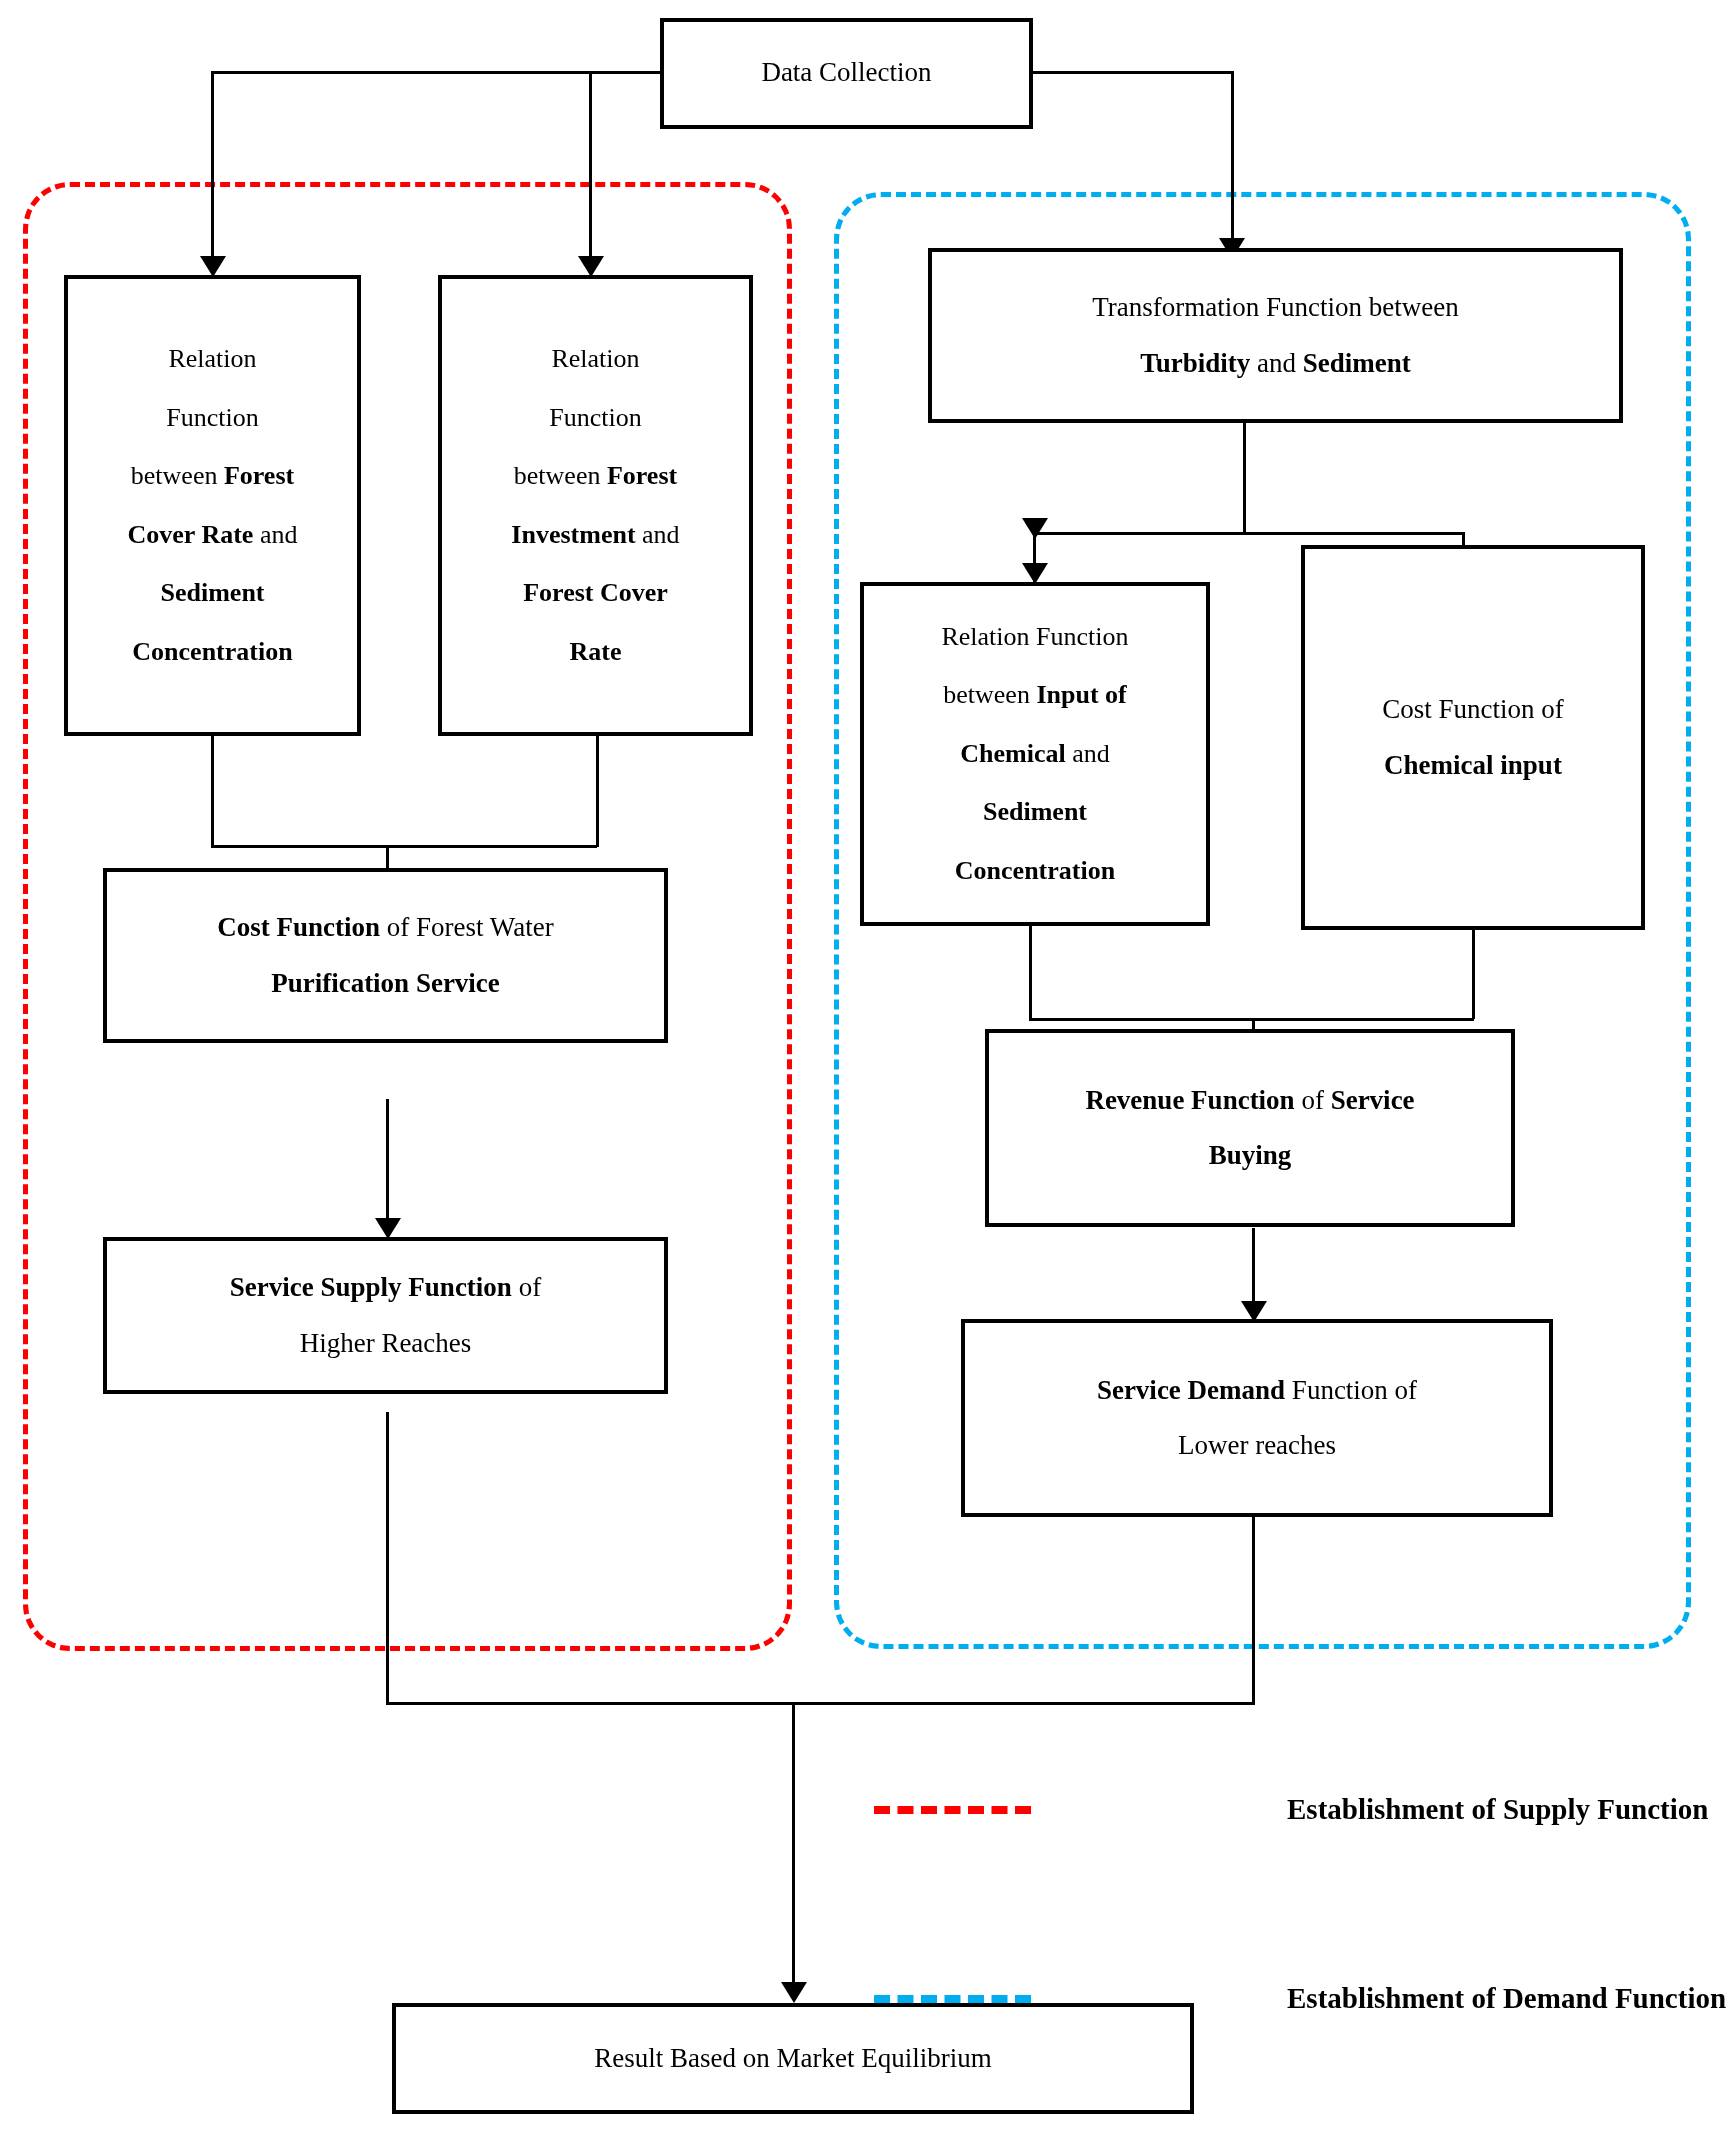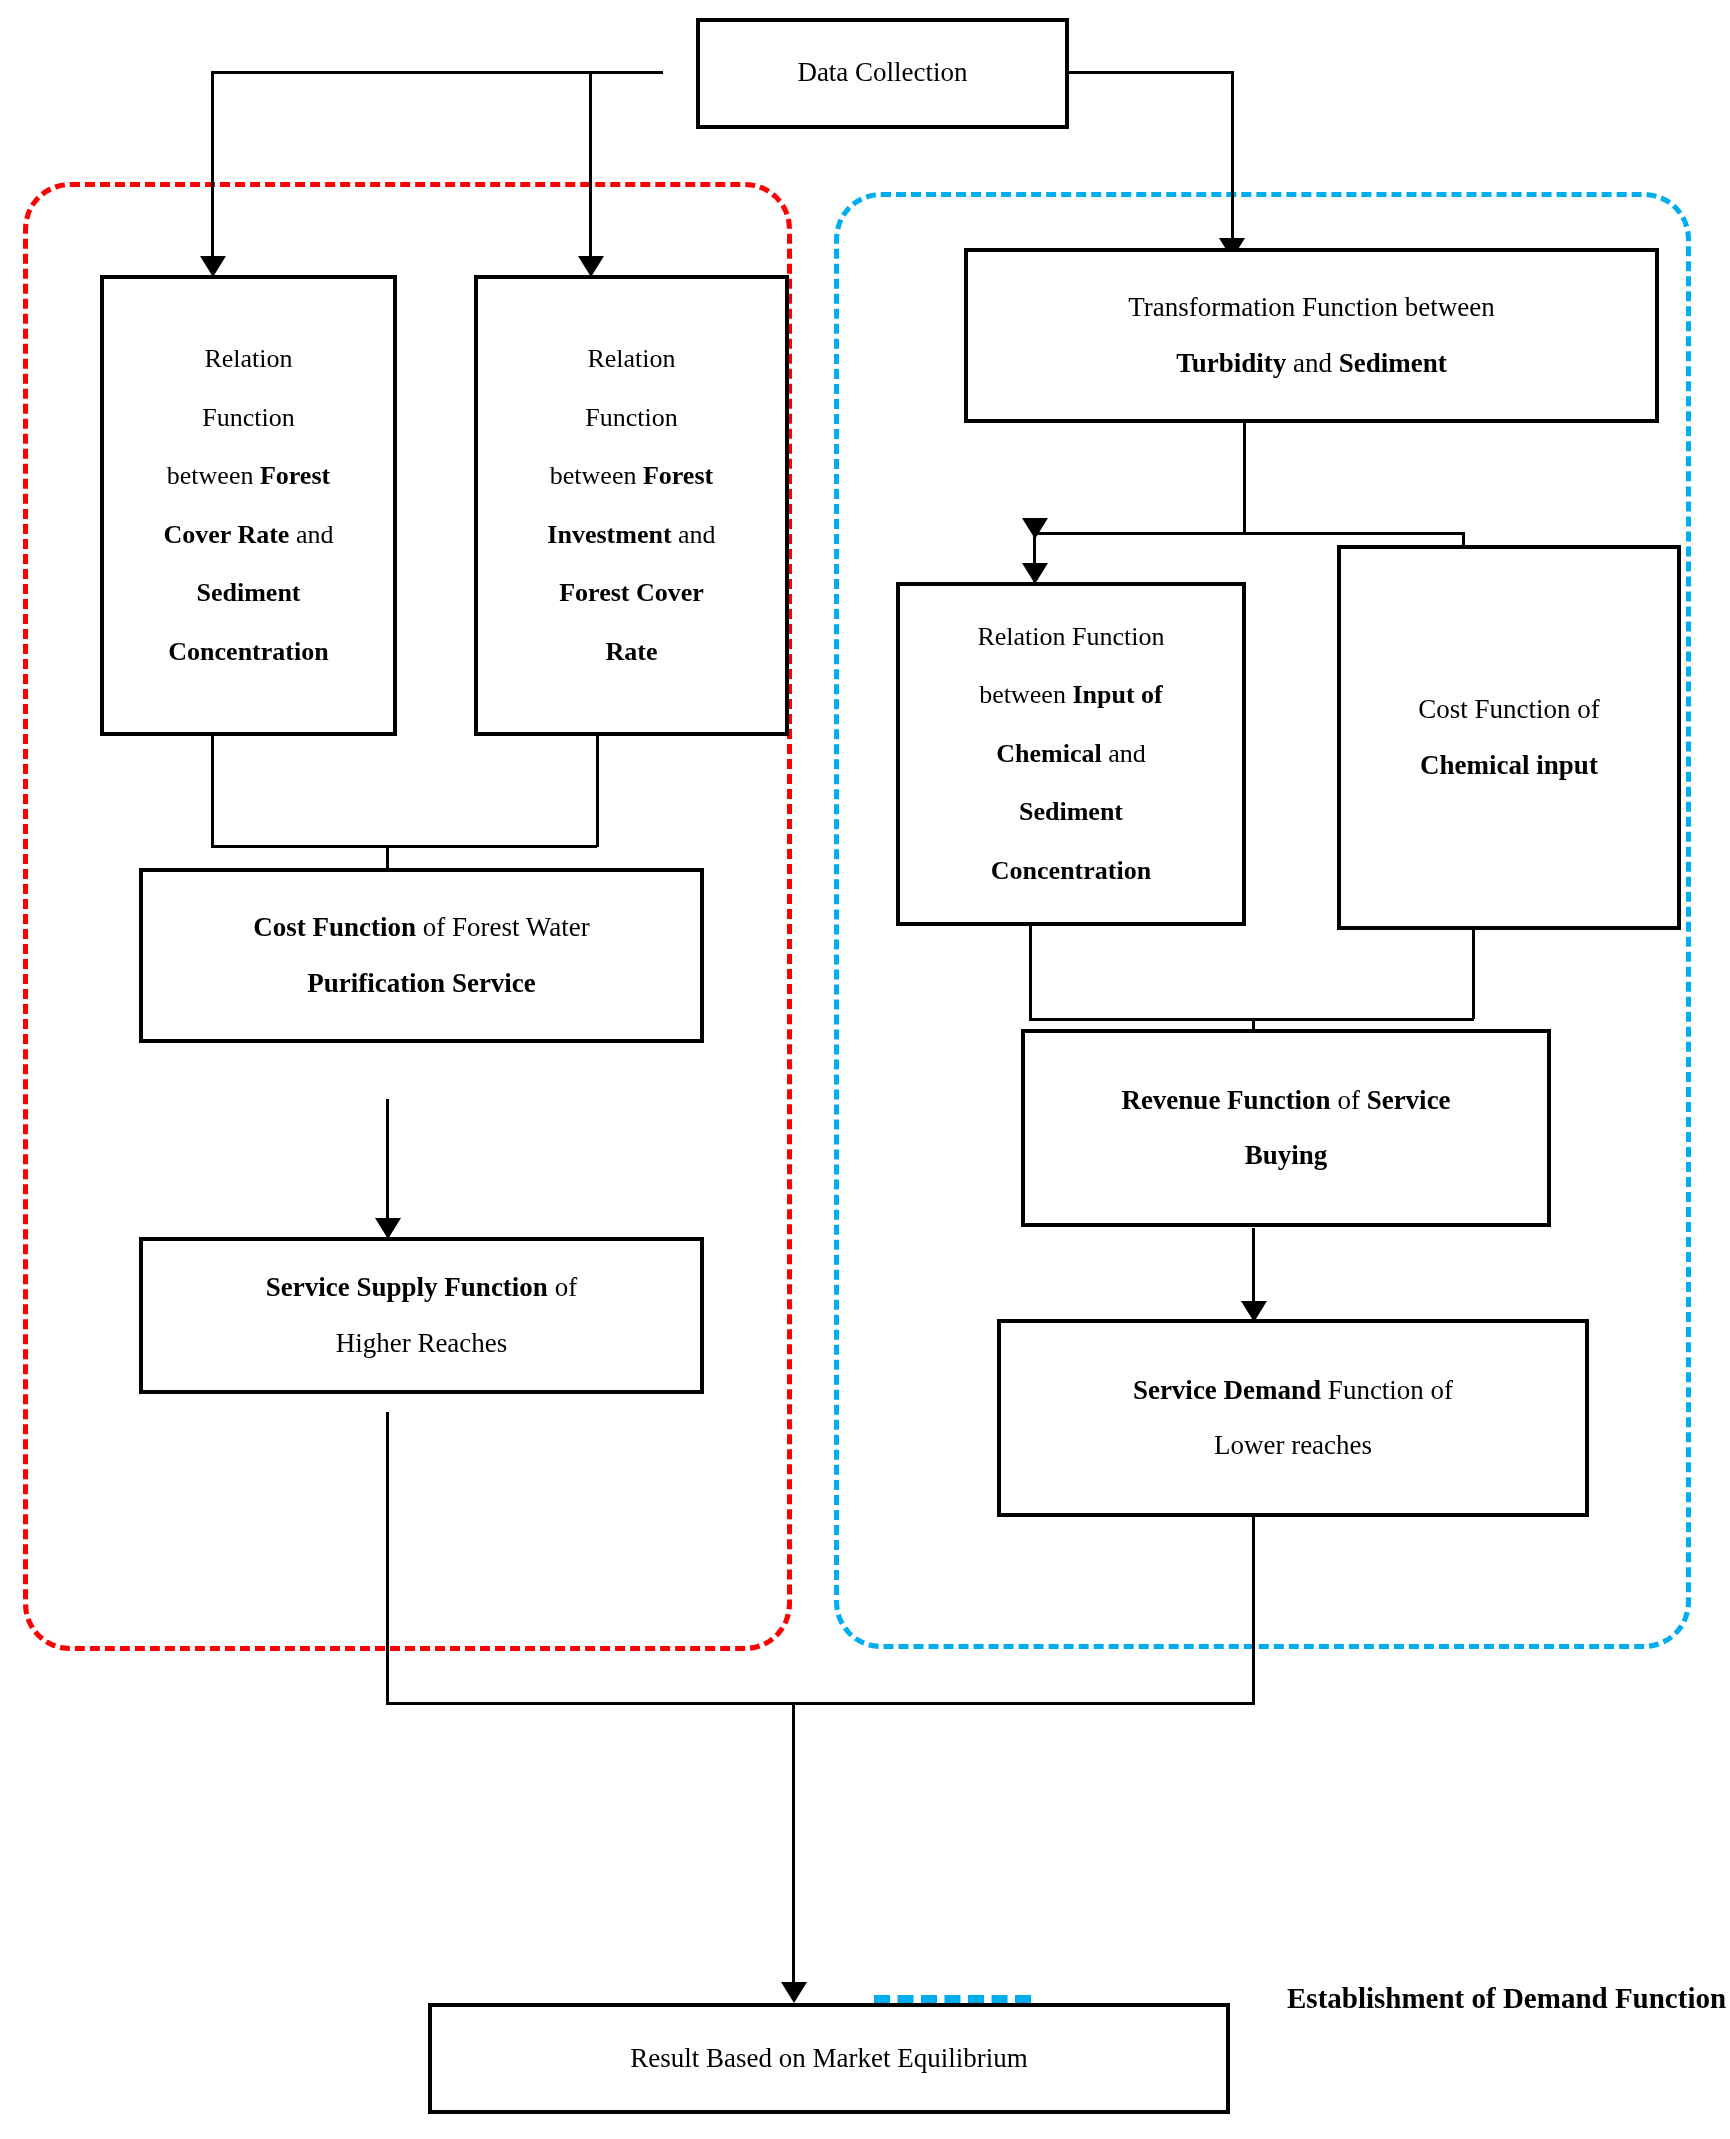--- a/index.html
+++ b/index.html
@@ -18,21 +18,20 @@
     border:4.1px solid #000000;
     background:#ffffff;
     display:flex;
     align-items:center;
     justify-content:center;
     text-align:center;
     padding:5.8px 9.3px;
     line-height:2.05;
     font-size:27px;
     z-index:5;
-    margin-left:36px;
   }
   .node .txt{display:block;width:100%;}
   .node b{font-weight:bold;}
   .node.tall{line-height:2.25;}
 
   
   .region{
     position:absolute;
     box-sizing:border-box;
     border-style:dashed;
@@ -196,20 +195,24 @@
   <div class="ln lnv" style="left:386px;top:1412px;height:291px;"></div>
   <div class="ln lnv" style="left:1252px;top:1517px;height:187px;"></div>
   <div class="ln lnh" style="left:386px;top:1702px;width:869px;"></div>
   <div class="ln lnv" style="left:792px;top:1702px;height:290px;"></div>
   <div class="arrow" style="left:781px;top:1982px;"></div>
 
   <div class="node" style="left:392px;top:2003px;width:802px;height:111px;">
     <span class="txt">Result Based on Market Equilibrium</span>
   </div>
 
+  <div class="legend-row" style="left:874px;top:1793px;">
+    <span class="legend-swatch red"></span>
+    <span class="legend-label" style="margin-left:256px;">Establishment of Supply Function</span>
+  </div>
 
   <div class="legend-row" style="left:874px;top:1982px;">
     <span class="legend-swatch blue"></span>
     <span class="legend-label" style="margin-left:256px;">Establishment of Demand Function</span>
   </div>
 
 </div>
 
 
 </body></html>

